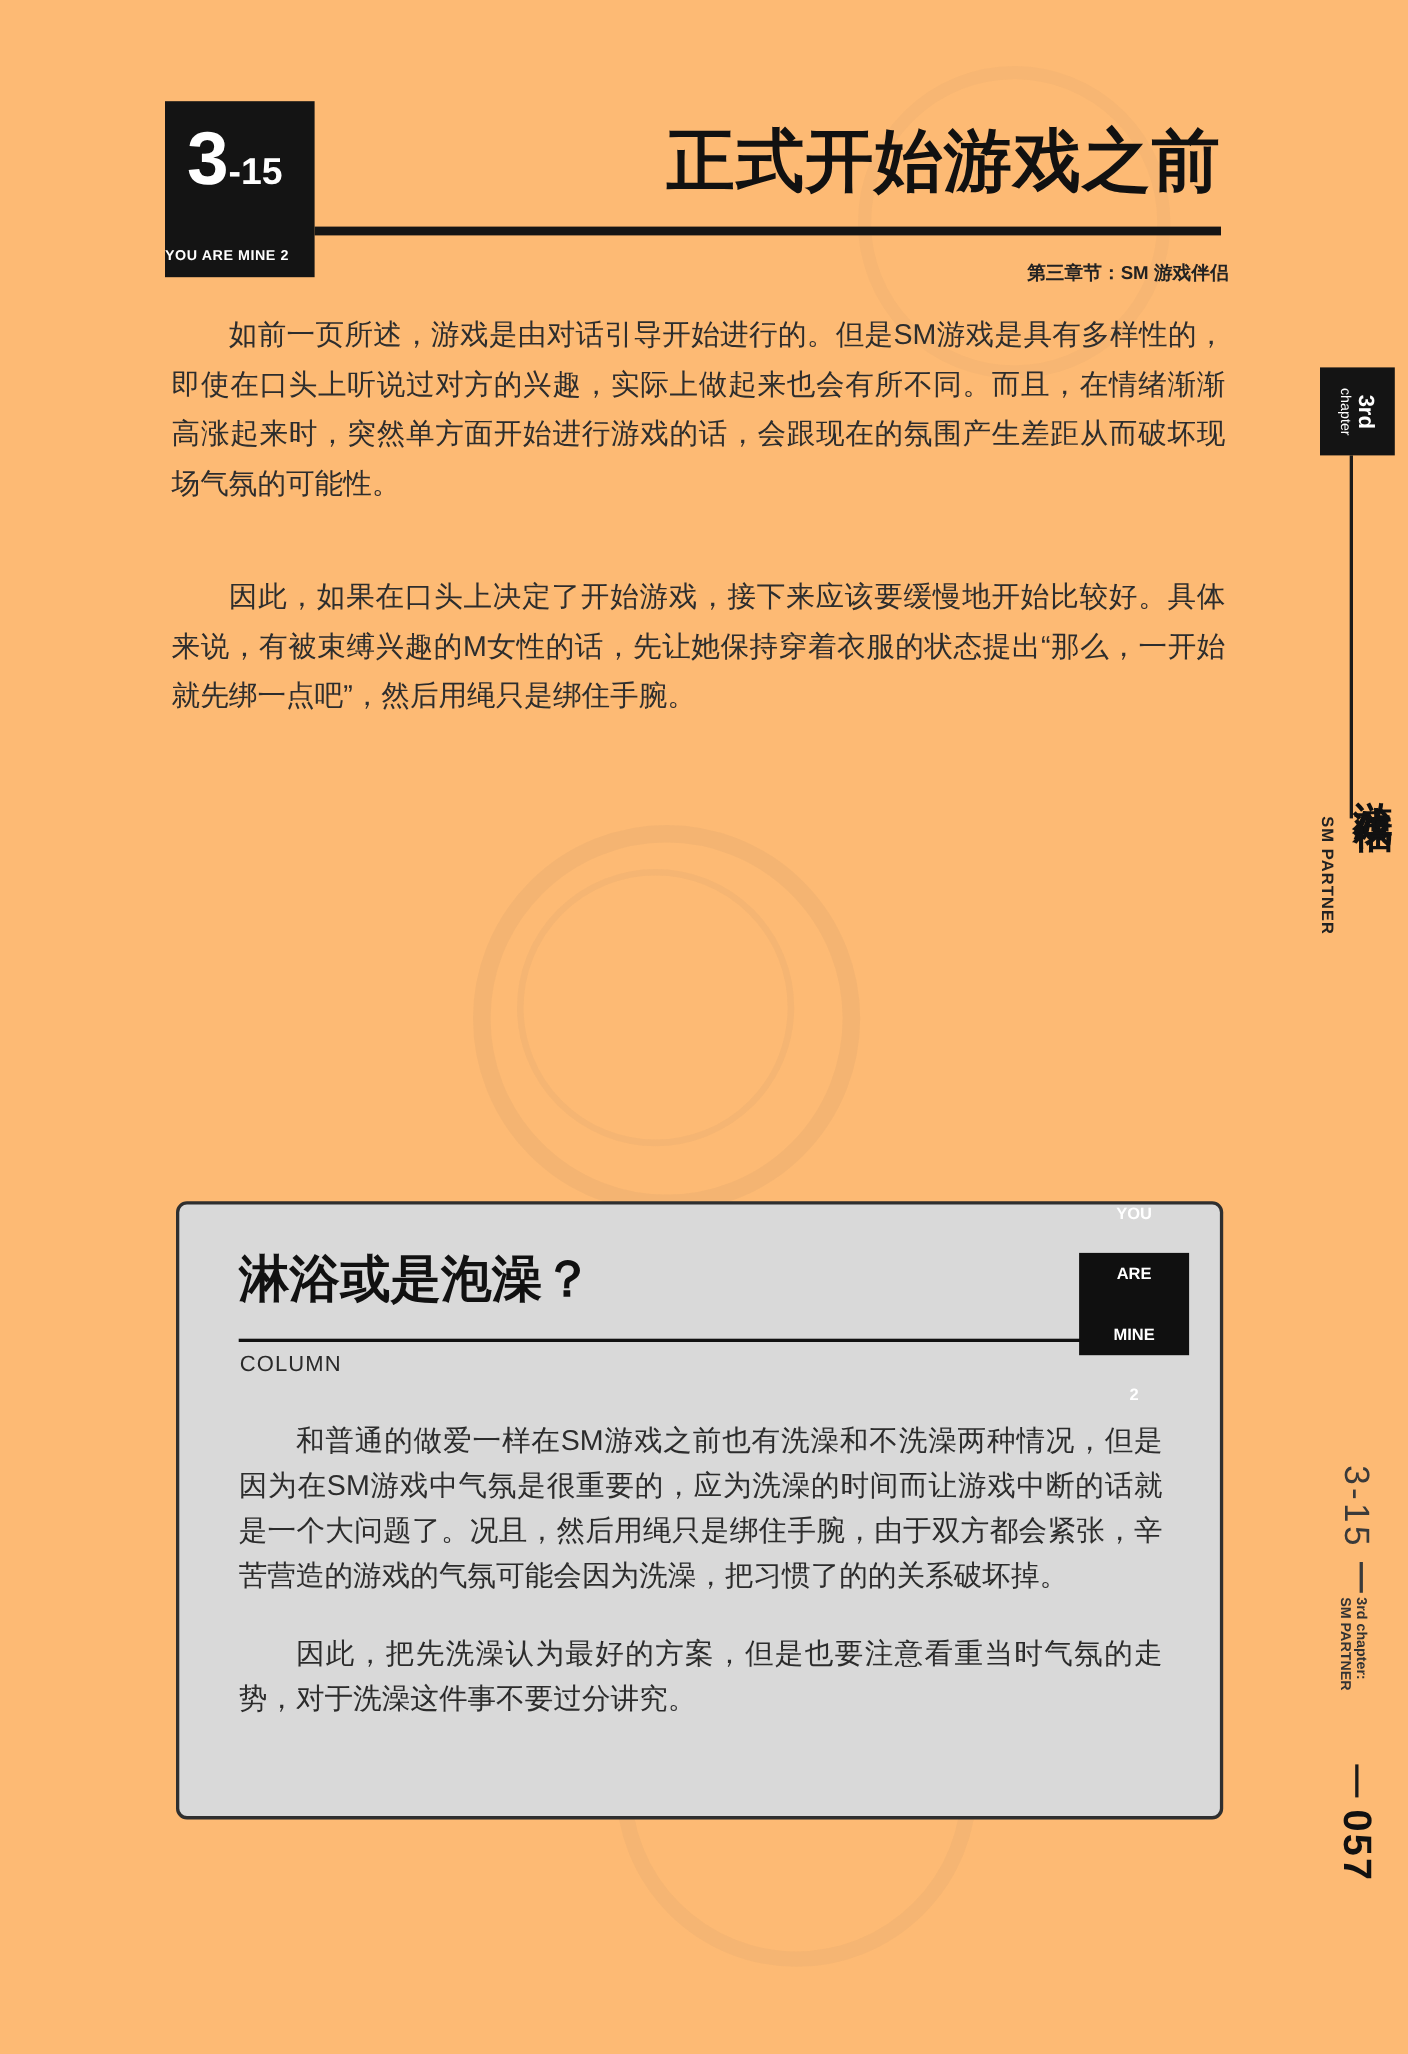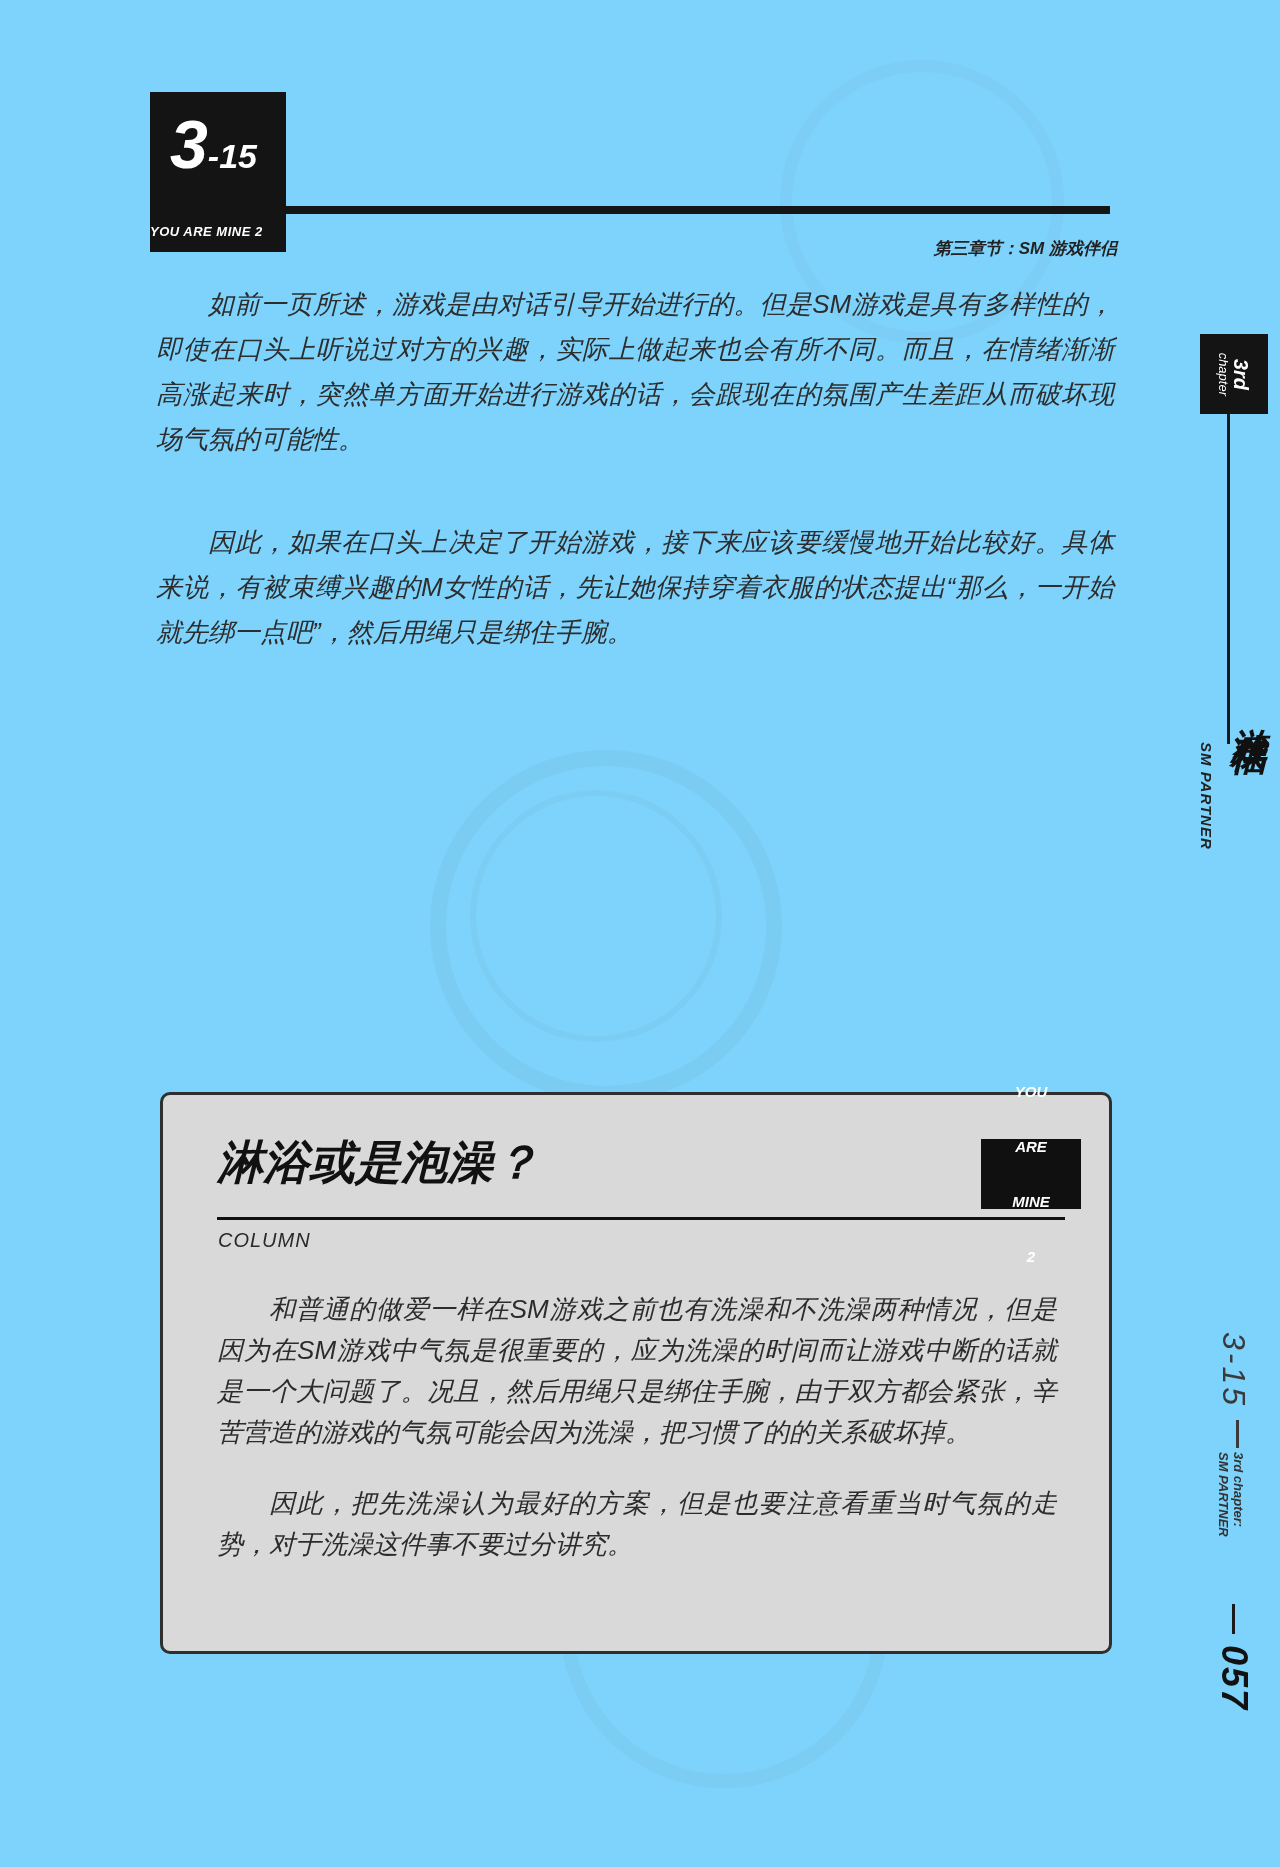--- a/index.html
+++ b/index.html
@@ -1,21 +1,20 @@
 <!DOCTYPE html>
 <html><head>
 <meta charset="utf-8">
 <style>
   html,body { margin:0; padding:0; background:#e8e8e8; }
   .page {
     position:relative; width:1280px; height:1867px; margin:0 auto;
-    background:#7dd3fc; overflow:hidden;
+    background:#fdba74; overflow:hidden;
     font-family:"Liberation Sans","DejaVu Sans",sans-serif;
     color:#2d2d2d;
-    font-style:italic;
   }
 
   
   .wm-circle { position:absolute; border-radius:50%; pointer-events:none; }
   .wm-c1 { left:430px; top:750px; width:320px; height:320px; border:16px solid rgba(100,100,100,0.055); }
   .wm-c2 { left:470px; top:790px; width:240px; height:240px; border:6px solid rgba(100,100,100,0.05); }
   .wm-c3 { left:560px; top:1460px; width:300px; height:300px; border:14px solid rgba(100,100,100,0.05); }
   .wm-c4 { left:780px; top:60px; width:260px; height:260px; border:12px solid rgba(100,100,100,0.04); }
   .wm-diag { position:absolute; left:980px; top:1060px; width:14px; height:420px;
     background:rgba(100,100,100,0.05); transform:rotate(35deg); pointer-events:none; }
@@ -51,21 +50,21 @@
   .column-box {
     position:absolute; left:160px; top:1092px; width:946px; height:556px;
     background:#d9d9d9; border:3px solid #2f2f2f; border-radius:10px;
   }
   .column-title { position:absolute; left:54px; top:44px; font-size:46px;
     font-weight:800; color:#111; line-height:1; }
   .column-rule { position:absolute; left:54px; top:122px; width:848px; height:3px; background:#111; z-index:1; }
   .column-label { position:absolute; left:55px; top:134px; font-size:20px;
     color:#2a2a2a; letter-spacing:1px; }
   .column-badge {
-    position:absolute; right:28px; top:44px; width:100px; height:70px;
+    position:absolute; right:28px; top:44px; width:100px; height:93px;
     background:#101010; color:#fff; z-index:2;
     display:flex; flex-direction:column; align-items:center; justify-content:center;
     font-size:15px; font-weight:bold; line-height:19px; text-align:center;gap:36px;
   }
   .column-text { position:absolute; left:54px; top:194px; width:840px;
     font-size:26px; line-height:41px; text-align:justify; color:#2c2c2c; }
   .column-text p { margin:0 0 30px 0; text-indent:2em; }
 
   
   .sidebar-tab {
@@ -110,20 +109,21 @@
   <div class="wm-circle wm-c4"></div>
   <div class="wm-diag"></div>
 
   <div class="chapter-box">
     <div class="chapter-num">
       <span class="big">3</span><span class="small">-15</span>
     </div>
     <div class="series-label">YOU ARE MINE 2</div>
   </div>
   <div class="header-rule"></div>
+  <div class="page-title">正式开始游戏之前</div>
   <div class="page-subtitle">第三章节：SM 游戏伴侣</div>
 
   <div class="body-text">
     <p>如前一页所述，游戏是由对话引导开始进行的。但是SM游戏是具有多样性的，即使在口头上听说过对方的兴趣，实际上做起来也会有所不同。而且，在情绪渐渐高涨起来时，突然单方面开始进行游戏的话，会跟现在的氛围产生差距从而破坏现场气氛的可能性。</p>
     <p>因此，如果在口头上决定了开始游戏，接下来应该要缓慢地开始比较好。具体来说，有被束缚兴趣的M女性的话，先让她保持穿着衣服的状态提出“那么，一开始就先绑一点吧”，然后用绳只是绑住手腕。</p>
   </div>
 
   <div class="column-box">
     <div class="column-rule"></div>
     <div class="column-title">淋浴或是泡澡？</div>

